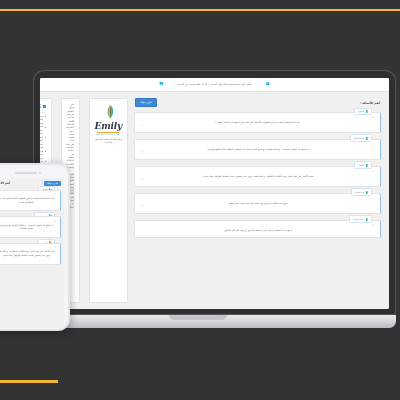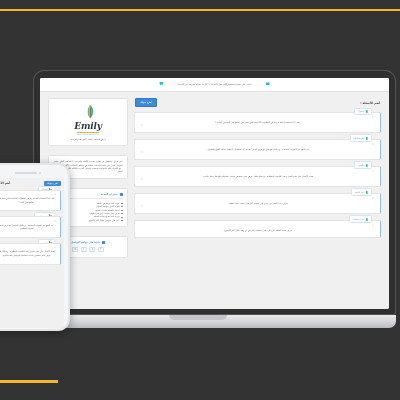--- a/index.html
+++ b/index.html
@@ -113,21 +113,21 @@
     padding: 6px 8px;
     gap: 6px;
     height: calc(100% - 14px);
   }
 
   
   .sidebar {
     width: 80px;
     flex: 0 0 80px;
     display: flex;
-    flex-direction: column;
+    flex-direction: row;
     gap: 9px;
   }
   .card {
     background: #ffffff;
     border: 0.4px solid #e2e2e2;
     border-radius: 1.5px;
   }
   .brand-card {
     padding: 5px 5px 4px 5px;
     text-align: center;

